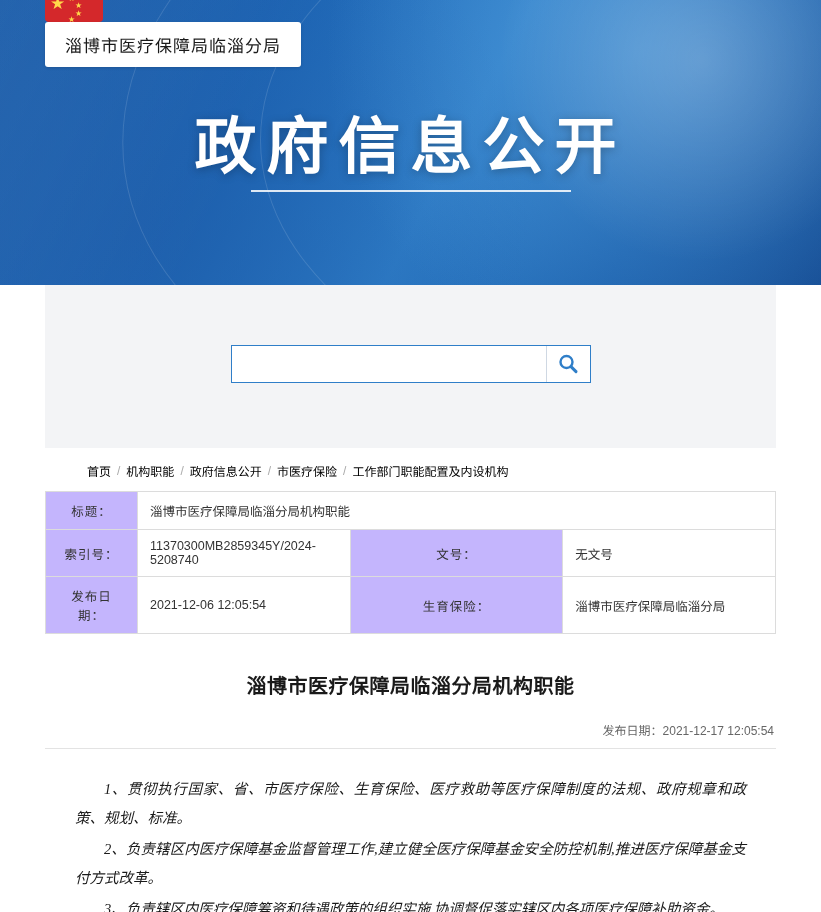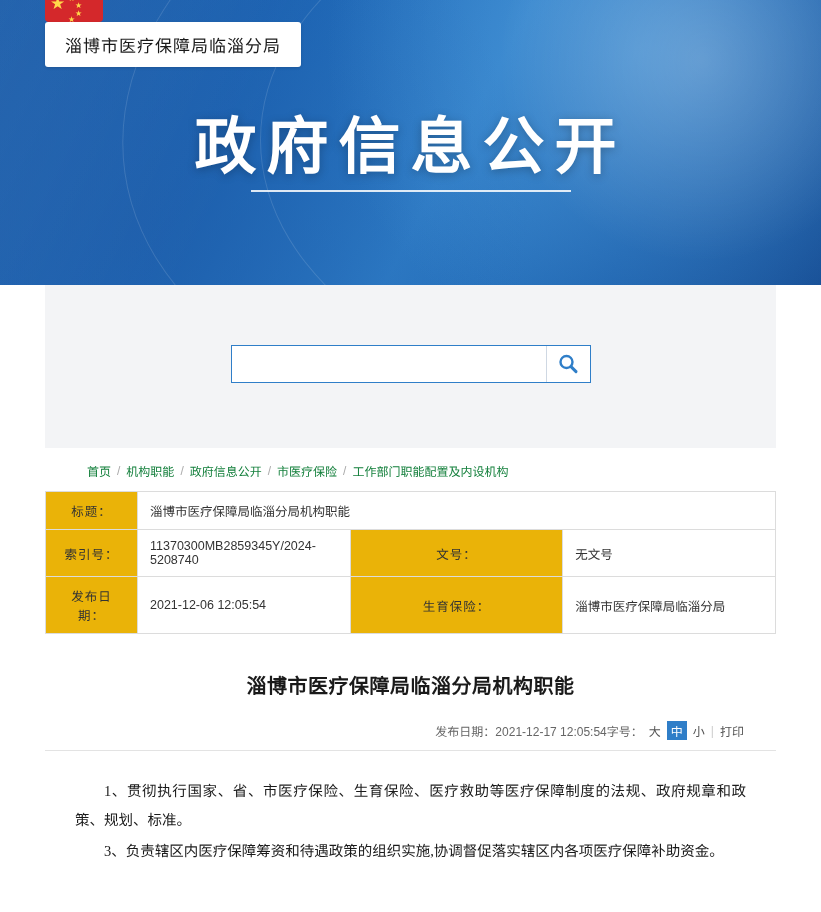--- a/index.html
+++ b/index.html
@@ -162,39 +162,39 @@
     background: #ffffff;
   }
   .breadcrumb {
     display: flex;
     align-items: center;
     flex-wrap: wrap;
     font-size: 12px;
     color: #555;
     padding: 14px 0 12px 42px;
   }
-  .breadcrumb span.item { color: #15803d; }
+  .breadcrumb span.item { color: #000000; }
   .breadcrumb span.sep { margin: 0 6px; color: #aaa; }
 
   .meta-table {
     width: 100%;
     border-collapse: collapse;
     border: 1px solid #dcdcdc;
     font-size: 12.5px;
     color: #333;
     table-layout: fixed;
   }
   .meta-table td {
     border: 1px solid #dcdcdc;
     padding: 9px 12px;
     vertical-align: middle;
   }
   .meta-table td.lbl {
     width: 92px;
-    background: #eab308;
+    background: #c4b5fd;
     text-align: center;
     color: #333;
     letter-spacing: 1px;
   }
   .meta-table td.val { background: #ffffff; }
 
   .article-title {
     text-align: center;
     font-size: 20px;
     font-weight: bold;
@@ -230,20 +230,21 @@
     padding: 26px 30px 30px 30px;
     font-size: 14.5px;
     line-height: 2.0;
     color: #1a1a1a;
     font-family: "Liberation Serif", "DejaVu Serif", serif;
     text-align: justify;
   }
   .article-body p {
     margin: 0 0 2px 0;
     text-indent: 2em;
+    font-style: italic;
   }
 </style>
 </head>
 <body>
 
 <div id="page">
 
   <div class="banner">
     <div class="swoosh sw1"></div>
     <div class="swoosh sw2"></div>
@@ -308,30 +309,23 @@
         <td class="lbl">生育保险：</td>
         <td class="val">淄博市医疗保障局临淄分局</td>
       </tr>
     </tbody>
       </table>
 
     <div class="article-title">淄博市医疗保障局临淄分局机构职能</div>
 
     <div class="subbar">
       <div class="left">发布日期：2021-12-17 12:05:54</div>
-      <div class="right">
-        <span>字号：</span>
-        <span class="fs-opt">大</span>
-        <span class="fs-opt active">中</span>
-        <span class="fs-opt">小</span>
-        <span class="divider-v">|</span>
-        <span class="fs-opt">打印</span>
-      </div>
     </div>
 
     <div class="article-body">
       <p>1、贯彻执行国家、省、市医疗保险、生育保险、医疗救助等医疗保障制度的法规、政府规章和政策、规划、标准。</p>
+      <p>2、负责辖区内医疗保障基金监督管理工作,建立健全医疗保障基金安全防控机制,推进医疗保障基金支付方式改革。</p>
       <p>3、负责辖区内医疗保障筹资和待遇政策的组织实施,协调督促落实辖区内各项医疗保障补助资金。</p>
 
     </div>
 
   </div>
 </div>
 
 </body></html>

